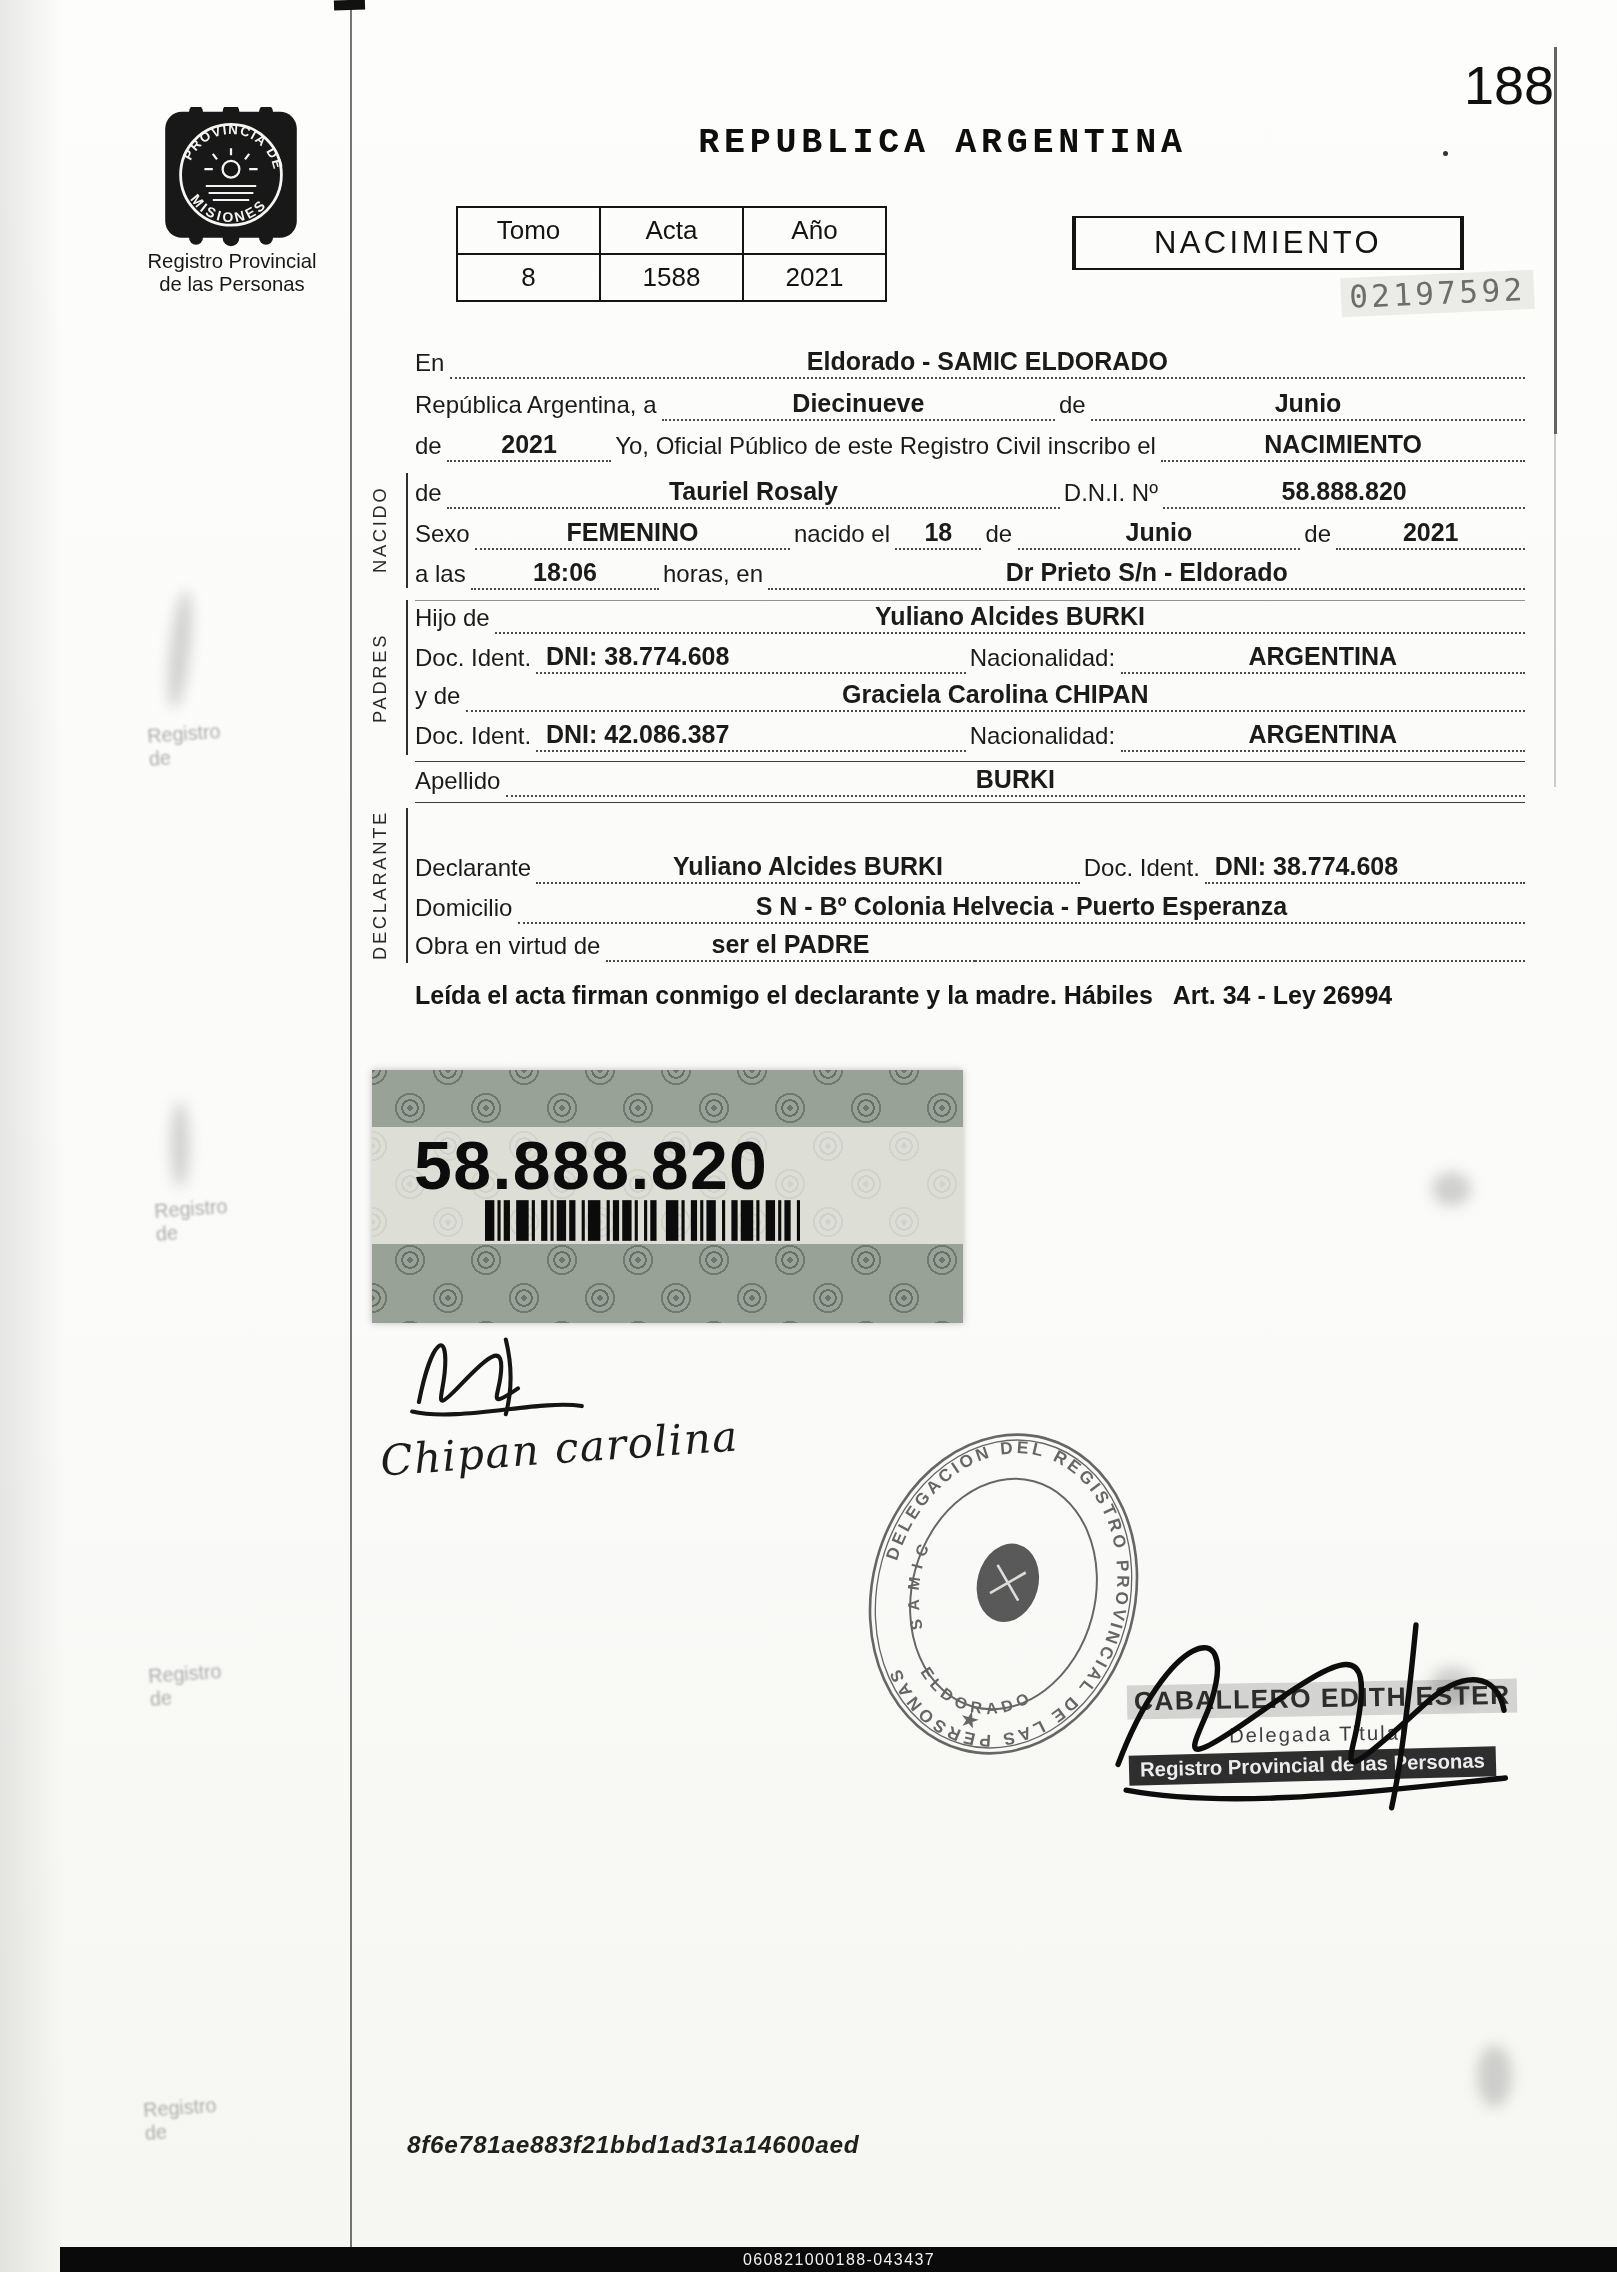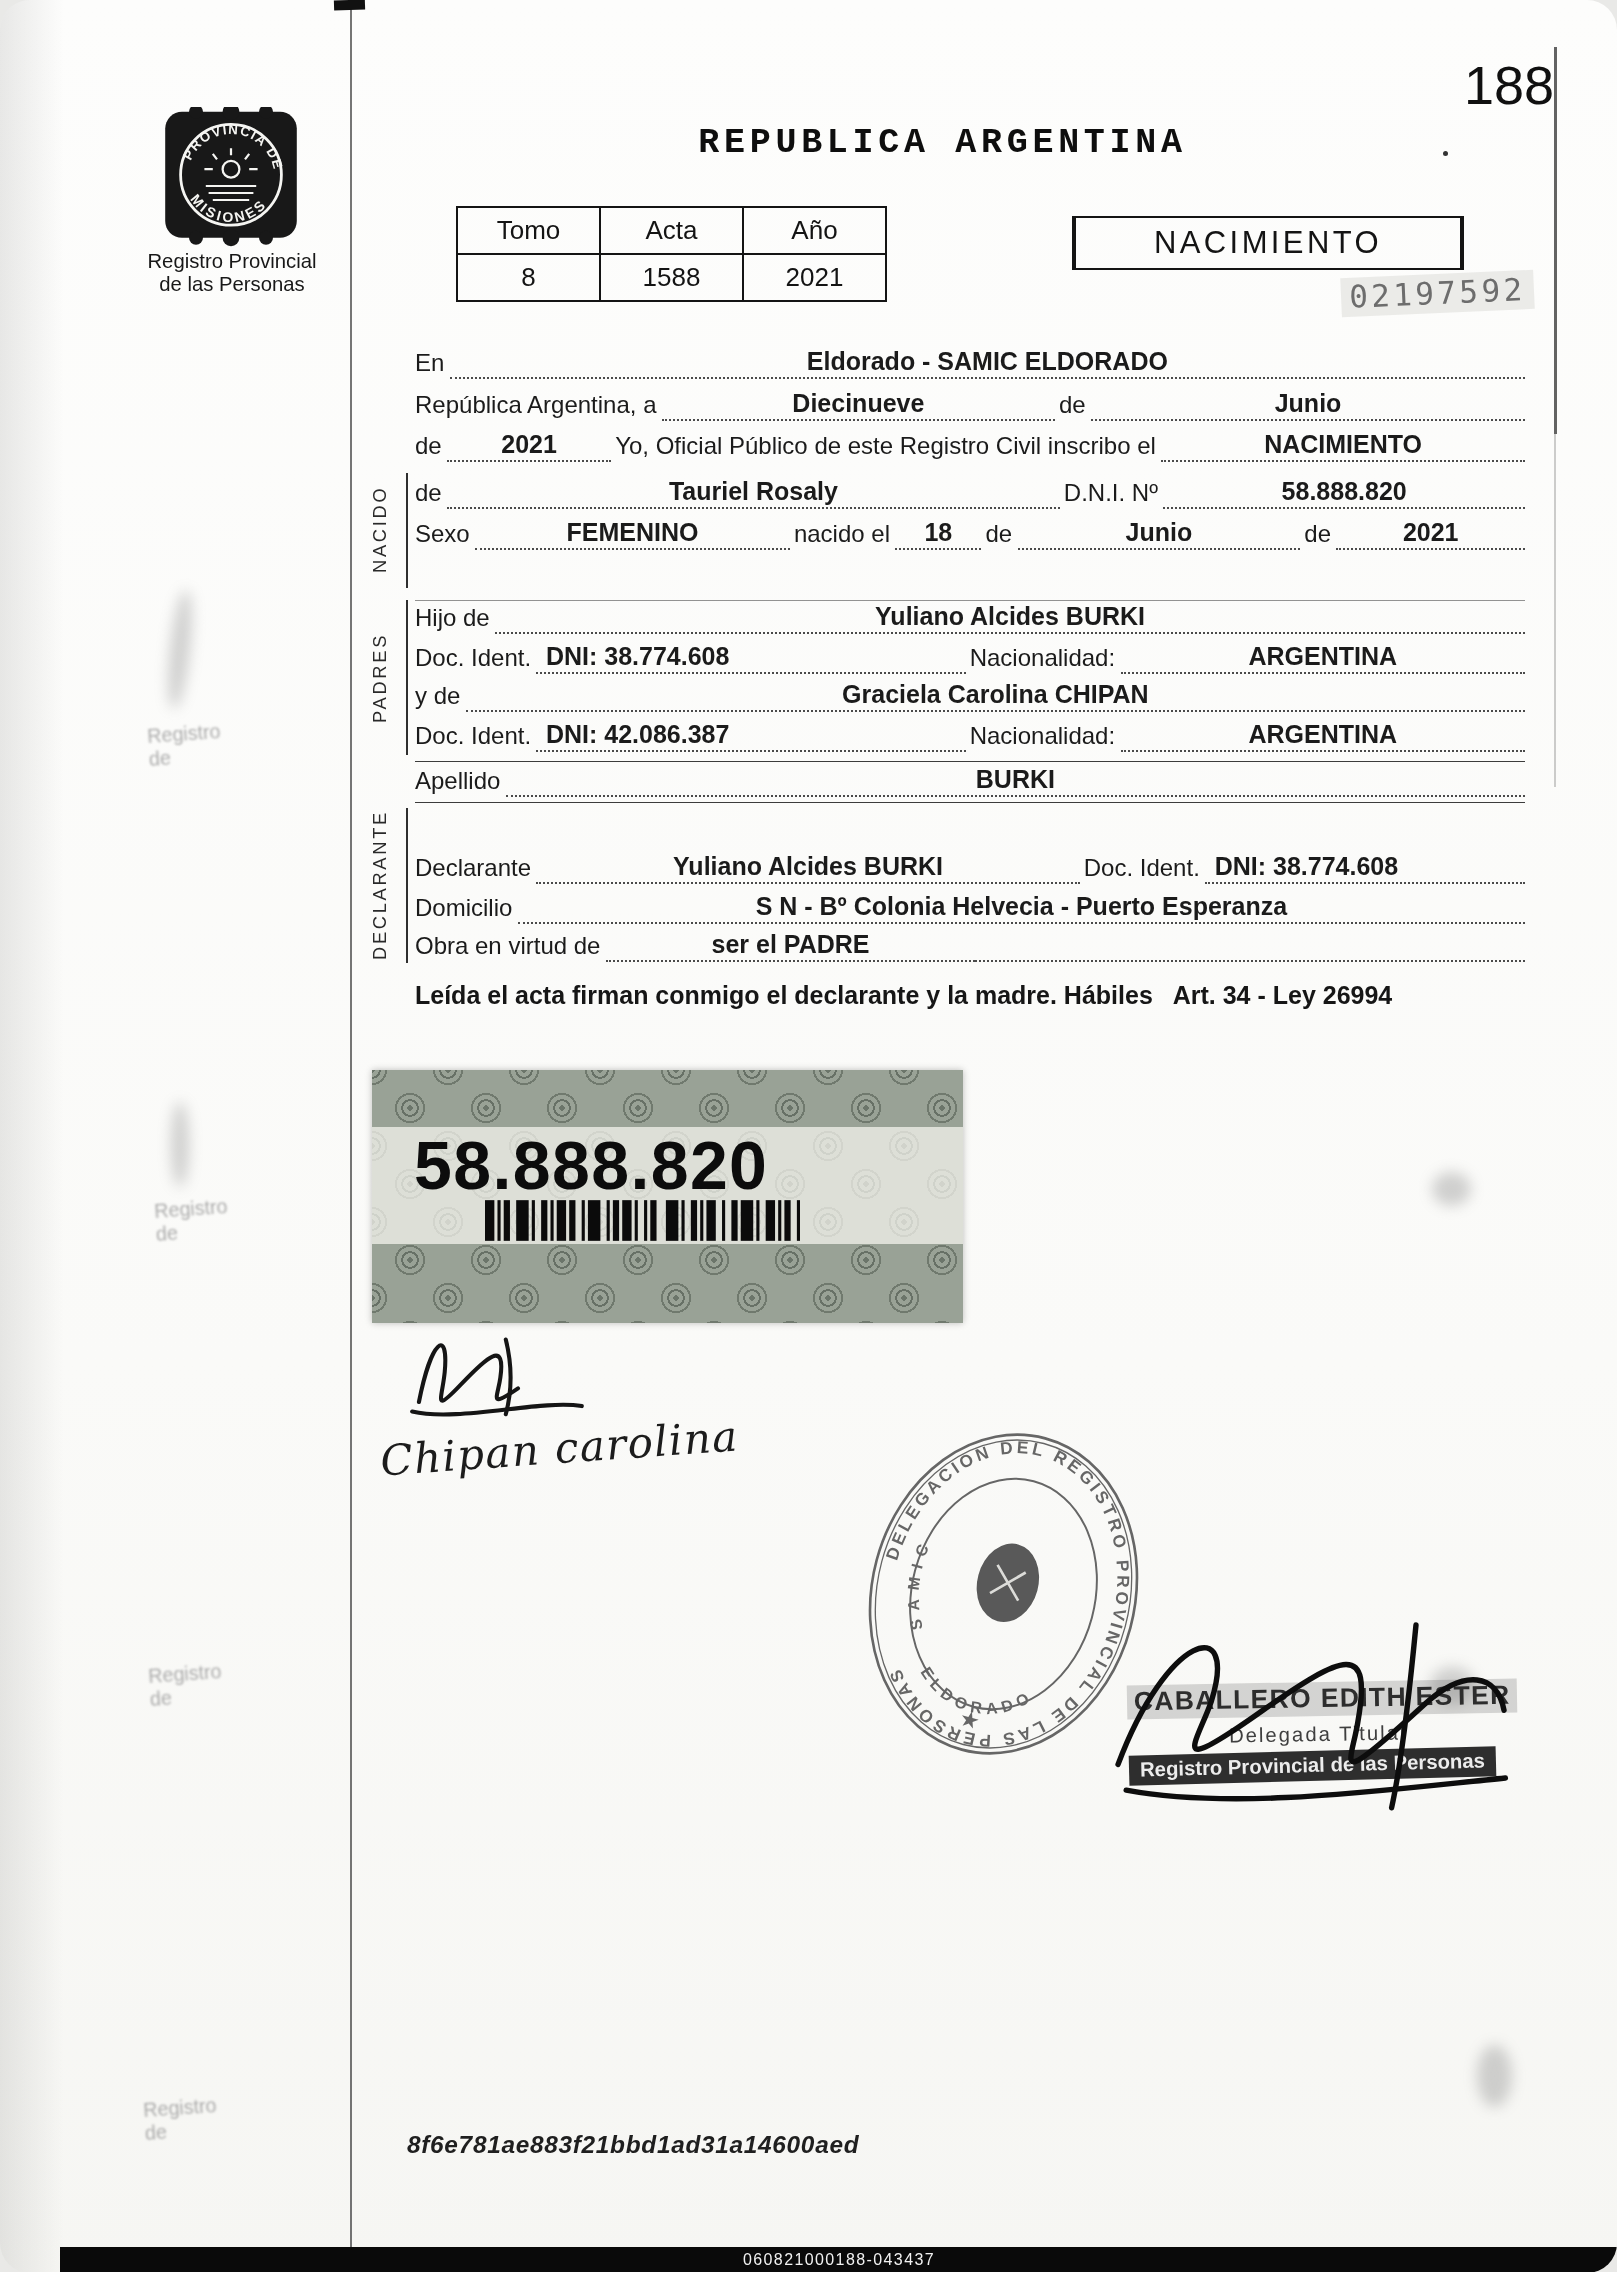--- a/index.html
+++ b/index.html
@@ -1,16 +1,16 @@
 <!DOCTYPE html>
 <html style="font-size:11px"><head>
 <meta charset="utf-8">
 <style>
   html,body{margin:0;padding:0;background:#e9e9e7;}
-  #page{position:relative;width:1617px;height:2273px;background:linear-gradient(180deg,#fdfdfc 0%,#fafaf8 60%,#f6f6f3 100%);overflow:hidden;font-family:"Liberation Sans",sans-serif;color:#1d1d1d;border-radius:30px;}
+  #page{position:relative;width:1617px;height:2273px;background:linear-gradient(180deg,#fdfdfc 0%,#fafaf8 60%,#f6f6f3 100%);overflow:hidden;font-family:"Liberation Sans",sans-serif;color:#1d1d1d;}
 
   
   .vline{position:absolute;background:#3c3c3c;}
   .blob{position:absolute;background:#7a7a7a;filter:blur(6.8px);opacity:.33;border-radius:50%;}
   .mark{position:absolute;background:#111;}
   .edge-shade{position:absolute;left:0;top:0;width:64px;height:100%;background:linear-gradient(90deg,rgba(120,120,118,.16),rgba(120,120,118,0));}
   .margin-stamp{position:absolute;width:88px;color:#999;font-size:19.7px;line-height:1.15;transform:rotate(-4deg);filter:blur(1.1px);opacity:.8;}
 
   
   .page-number{position:absolute;left:1464px;top:54px;font-size:54px;color:#101010;}
@@ -157,20 +157,26 @@
   </div>
   <div class="row" style="top:511px">
     <span class="lbl">Sexo</span>
     <span class="fill" style="--g:2.2">FEMENINO</span>
     <span class="lbl">nacido el</span>
     <span class="fill" style="--g:0.7">18</span>
     <span class="lbl">de</span>
     <span class="fill" style="--g:2.6">Junio</span>
     <span class="lbl">de</span>
     <span class="fill" style="--g:1.6">2021</span>
+  </div>
+  <div class="row" style="top:551px">
+    <span class="lbl">a las</span>
+    <span class="fill" style="--g:1.2">18:06</span>
+    <span class="lbl">horas, en</span>
+    <span class="fill" style="--g:4.6">Dr Prieto S/n - Eldorado</span>
   </div>
   <div class="hsep" style="top:600px;opacity:.55"></div>
 
   <div class="side-label" style="top:607px;height:142px">PADRES</div>
   <div class="group-line" style="top:600px;height:155px"></div>
   <div class="row" style="top:595px">
     <span class="lbl">Hijo de</span>
     <span class="fill" style="--g:1">Yuliano Alcides BURKI</span>
   </div>
   <div class="row" style="top:635px">

